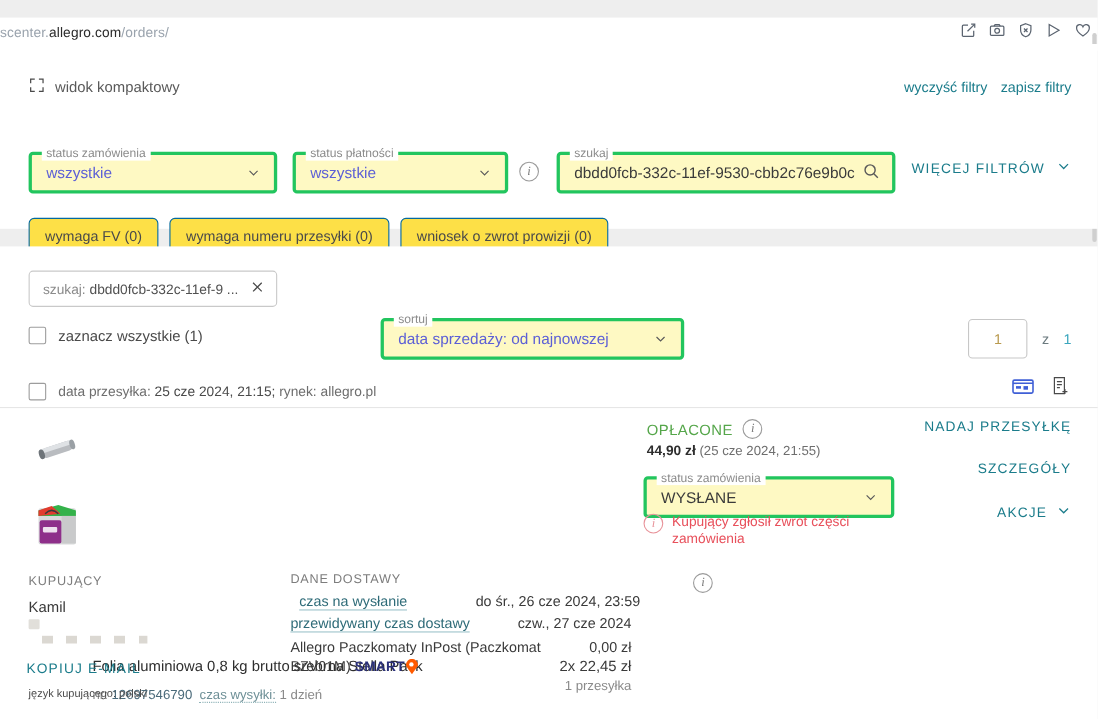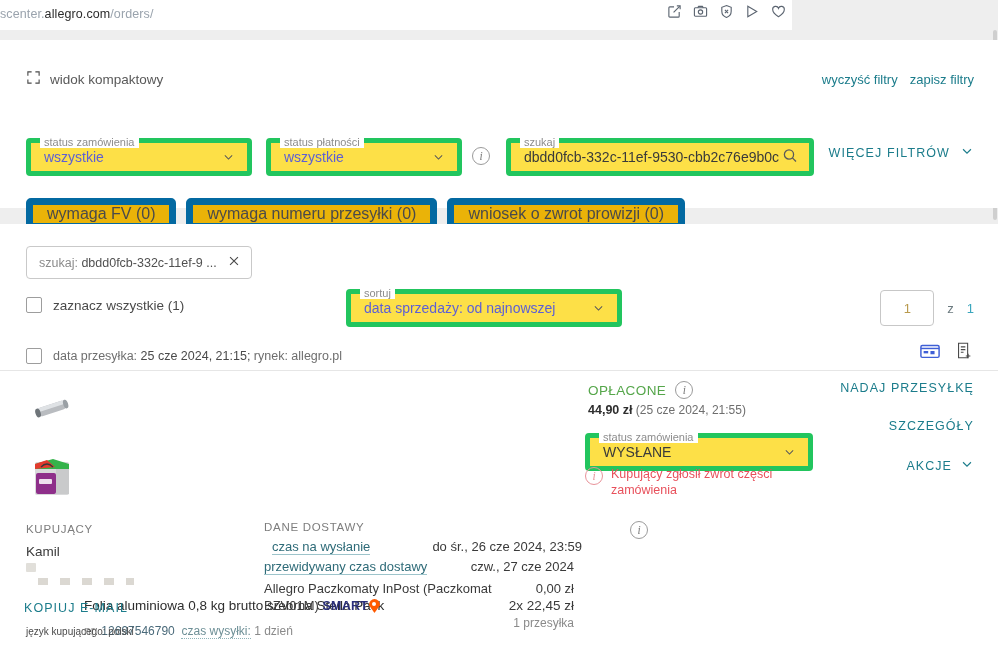--- a/index.html
+++ b/index.html
@@ -9,21 +9,21 @@
     background: #ffffff;
     font-family: "Liberation Sans", sans-serif;
     font-size: 13px;
     color: #3a3a3a;
     overflow: hidden;
   }
   .page { position: relative; width: 998px; height: 654px; background: #eeeeee; }
 
   
   .urlbar {
-    position: absolute; left: 0; top: 0; width: 792px; height: 30px;
+    position: absolute; left: 0; top: 16px; width: 998px; height: 30px;
     background: #ffffff;
     display: flex; align-items: center;
   }
   .url-text {
     position: absolute; left: 0px; top: 7px;
     font-size: 12.5px; letter-spacing: .1px; white-space: nowrap;
   }
   .url-dim { color: #9aa3ad; }
   .url-strong { color: #2b2b2b; }
   .chrome-icons {
@@ -53,23 +53,23 @@
   .more-filters {
     position: absolute; right: 24px; top: 104px;
     display: flex; align-items: center; gap: 10px;
     color: #1b7c8b; font-size: 12.5px; letter-spacing: 1.1px; cursor: pointer;
   }
 
   
   .field {
     position: absolute;
     height: 38px;
-    border: 5px solid #22c55e;
+    border: 3px solid #22c55e;
     border-radius: 4px;
-    background: #fde047;
+    background: #fef9c3;
   }
   .field .legend {
     position: absolute; left: 9px; top: -7px;
     background: #fff; padding: 0 4px;
     font-size: 11px; color: #8c8c8c; white-space: nowrap;
   }
   .field .value {
     position: absolute; left: 13px; top: 50%; transform: translateY(-50%);
     font-size: 14px; white-space: nowrap; overflow: hidden;
   }
@@ -94,24 +94,24 @@
     font-size: 11.5px; font-style: italic;
     display: flex; align-items: center; justify-content: center;
     font-family: "Liberation Serif", serif;
     cursor: pointer;
   }
   #info-pln { left: 472px; top: 107px; }
   #info-sort { left: 630px; top: 297px; }
 
   .chips { position: absolute; left: 26px; top: 158px; display: flex; gap: 10px; }
   .chip {
-    border: 7px solid #0369a1; border-radius: 5px;
+    border: 1px solid #0369a1; border-radius: 5px;
     height: 32px; padding: 0 14px;
     display: flex; align-items: center;
-    font-size: 16px; color: #4a4a4a; background: #eab308; cursor: pointer;
+    font-size: 13px; color: #4a4a4a; background: #fde047; cursor: pointer;
     white-space: nowrap;
   }
 
   
   .search-chip {
     position: absolute; left: 26px; top: 22px;
     height: 33px; border: 1px solid #c9c9c9; border-radius: 4px;
     display: flex; align-items: center; gap: 10px;
     padding: 0 10px 0 12px; background: #fff; cursor: pointer;
   }

